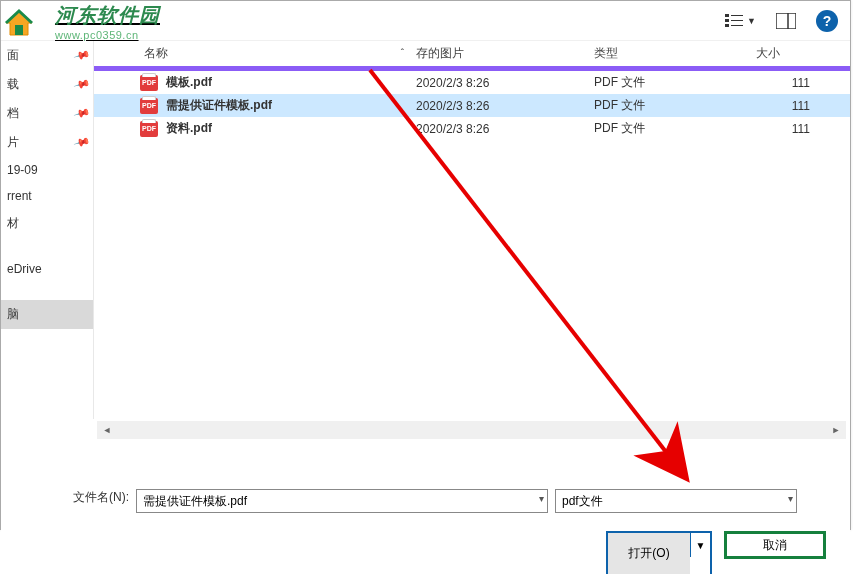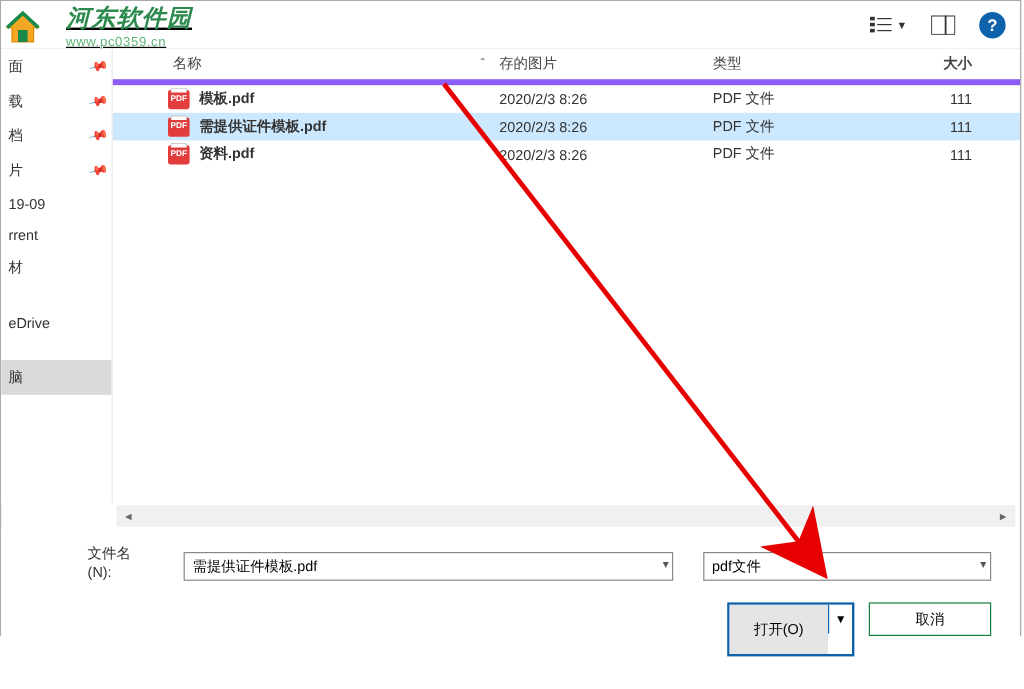--- a/index.html
+++ b/index.html
@@ -24,52 +24,52 @@
     .sidebar { width: 93px; background: #fff; border-right: 1px solid #e8e8e8; overflow-y: auto; font-size: 12px; }
     .sidebar-item { padding: 6px 4px 6px 6px; display: flex; align-items: center; justify-content: space-between; cursor: pointer; color: #333; }
     .sidebar-item.selected { background: #d9d9d9; }
     .pin-icon { color: #555; font-size: 11px; transform: rotate(30deg); }
 
     .file-area { flex: 1; display: flex; flex-direction: column; background: #fff; }
     .header-row { display: flex; padding: 4px 0; border-bottom: 5px solid #8b5cf6; font-size: 12px; color: #444; height: 30px; align-items: center; }
     .col-name { width: 322px; padding-left: 50px; display: flex; align-items: center; gap: 2px; }
     .col-date { width: 178px; }
     .col-type { width: 162px; }
-    .col-size { width: 60px; text-align: right; padding-right: 6px; font-weight: bold; }
+    .col-size { width: 60px; text-align: left; padding-right: 6px; }
     .sort-arrow { font-size: 10px; }
     
     .file-list { flex: 1; overflow: auto; }
     .file-row { display: flex; padding: 3px 0; font-size: 12px; color: #333; align-items: center; cursor: pointer; }
     .file-row.selected { background: #cce8ff; }
     .file-icon { width: 18px; height: 16px; margin-left: 46px; margin-right: 8px; background: #e23c3c; border-radius: 2px; color: #fff; font-size: 7px; font-weight: bold; display: flex; align-items: center; justify-content: center; position: relative; }
     .file-icon::before { content: ''; position: absolute; top: -2px; left: 2px; width: 12px; height: 3px; background: #fff; border: 1px solid #ccc; border-bottom: none; border-radius: 2px 2px 0 0; }
     .file-name-cell { width: 250px; font-weight: bold; }
     .file-date-cell { width: 178px; }
     .file-type-cell { width: 162px; }
     .file-size-cell { width: 60px; text-align: right; padding-right: 6px; }
 
     .arrow-annotation { position: absolute; top: 60px; left: 310px; z-index: 50; pointer-events: none; }
 
     .scroll-area { height: 18px; background: #f0f0f0; display: flex; align-items: center; padding: 0 2px; margin: 2px 4px 2px 96px; }
     .scroll-left, .scroll-right { width: 16px; height: 14px; background: #f0f0f0; display: flex; align-items: center; justify-content: center; font-size: 9px; color: #666; }
     .scroll-track { flex: 1; height: 14px; background: #f0f0f0; }
 
     .bottom-section { padding: 12px 24px 14px 72px; background: #fff; }
-    .filename-row { display: flex; align-items: flex-end; gap: 25px; margin-bottom: 18px; }
+    .filename-row { display: flex; align-items: flex-start; gap: 7px; margin-bottom: 18px; margin-top: 36px; }
     .filename-label { font-size: 12px; color: #333; }
     .filename-input { flex: 1; height: 24px; border: 1px solid #888; padding: 0 6px; font-size: 12px; }
     .filename-combo { width: 412px; position: relative; }
     .filename-combo input { width: 100%; }
     .combo-arrow { position: absolute; right: 4px; top: 4px; font-size: 10px; color: #555; }
     
     .button-row { display: flex; justify-content: flex-end; gap: 12px; }
     .btn-open-wrap { display: flex; border: 2px solid #0d62ab; }
     .btn-open { width: 82px; height: 41px; background: #e5e5e5; border: none; font-size: 12px; cursor: pointer; }
     .btn-open-drop { width: 20px; height: 24px; border: none; border-left: 1px solid #0d62ab; background: #fff; font-size: 10px; cursor: pointer; display: flex; align-items: center; justify-content: center; }
-    .btn-cancel { width: 102px; height: 28px; background: #fff; border: 1px solid #15803d; font-size: 12px; cursor: pointer; }
+    .btn-cancel { width: 102px; height: 28px; background: #fff; border: 3px solid #15803d; font-size: 12px; cursor: pointer; }
   </style>
 </head>
 <body>
 
 <div class="watermark">
   <div class="watermark-logo">
     <svg viewBox="0 0 34 34">
         <path d="M4 18 L17 6 L30 18 L26 18 L26 30 L8 30 L8 18 Z" fill="#f5a623" stroke="#e08a00" stroke-width="1"></path>
         <path d="M4 18 L17 6 L30 18" fill="none" stroke="#1a8a4a" stroke-width="3"></path>
         <rect x="13" y="20" width="8" height="10" fill="#1a8a4a"></rect>

